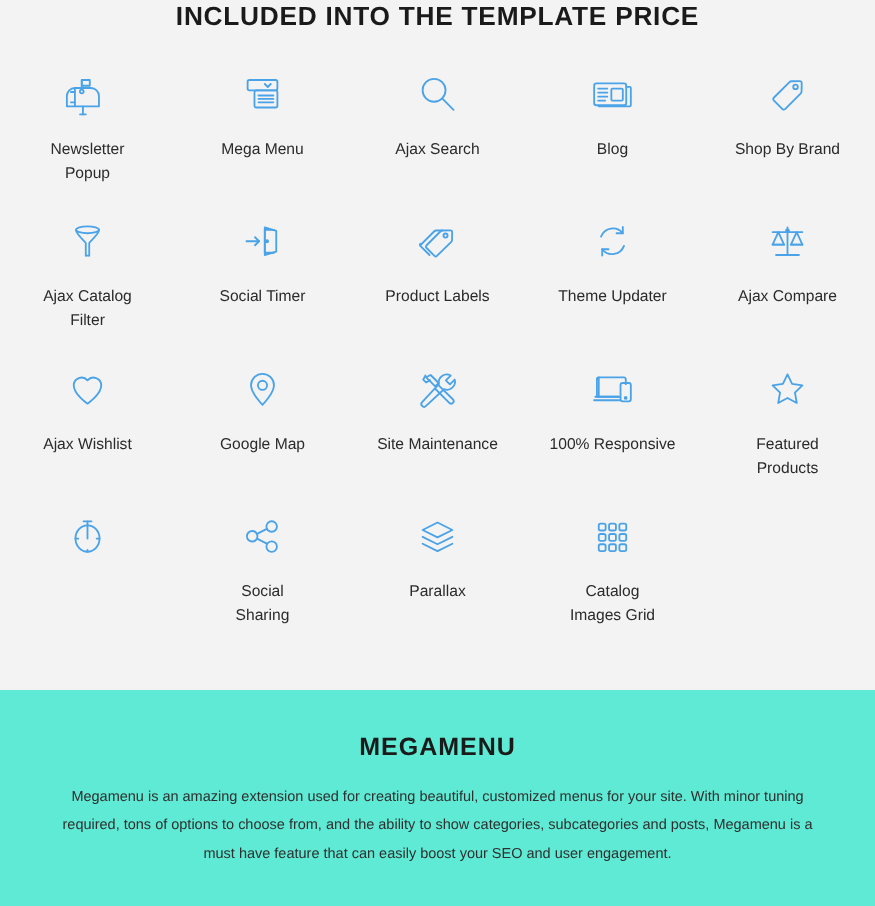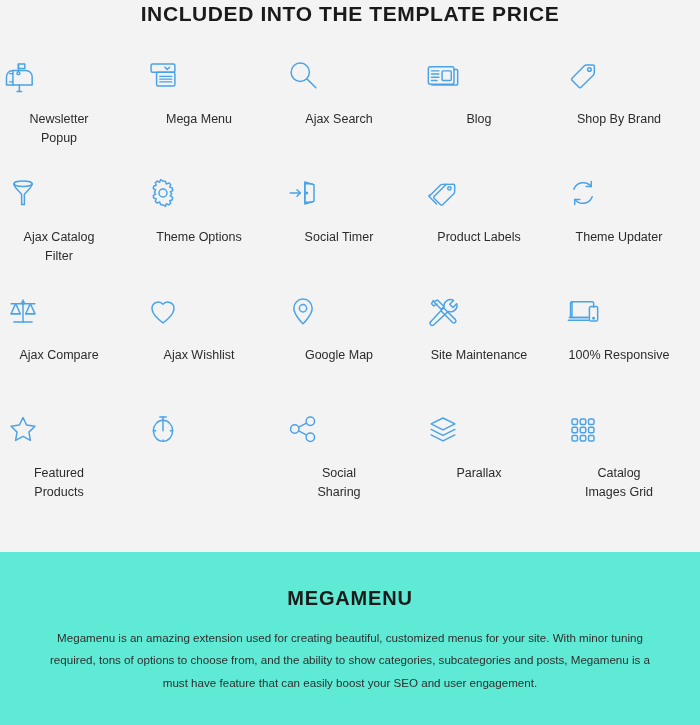--- a/index.html
+++ b/index.html
@@ -44,20 +44,21 @@
     width: 700px;
     display: grid;
     grid-template-columns: repeat(5, 1fr);
     grid-auto-rows: 118px;
     row-gap: 0px;
   }
 
   .feature-cell {
     display: flex;
     flex-direction: column;
+    align-items: center;
     justify-content: flex-start;
     padding-top: 12px;
     box-sizing: border-box;
   }
 
   .feature-icon {
     width: 46px;
     height: 46px;
     display: flex;
     align-items: center;
@@ -185,29 +186,20 @@
             <path d="M34 14c0 4-6 8-8.5 11.5v11"></path>
             <path d="M22.5 36.5h3"></path>
           </svg>
         </div>
         <div class="feature-label">Ajax Catalog
 Filter</div>
       </div>
       <div class="feature-cell">
         <div class="feature-icon">
           <svg viewBox="0 0 48 48" fill="none" stroke="#4aa3e8" stroke-width="1.6" stroke-linecap="round" stroke-linejoin="round">
-            <path d="M24 11l2.7.4.9 2.9 2.7-1.3 2.1 1.8-1 2.8 2.8 1 .4 2.7-2.6 1.4 1.5 2.3-1.5 2.3 2.6 1.4-.4 2.7-2.8 1 1 2.8-2.1 1.8-2.7-1.3-.9 2.9L24 37l-2.7-.4-.9-2.9-2.7 1.3-2.1-1.8 1-2.8-2.8-1-.4-2.7 2.6-1.4-1.5-2.3 1.5-2.3-2.6-1.4.4-2.7 2.8-1-1-2.8 2.1-1.8 2.7 1.3.9-2.9z"></path>
-            <circle cx="24" cy="24" r="4.4"></circle>
-          </svg>
-        </div>
-        <div class="feature-label">Theme Options</div>
-      </div>
-      <div class="feature-cell">
-        <div class="feature-icon">
-          <svg viewBox="0 0 48 48" fill="none" stroke="#4aa3e8" stroke-width="1.6" stroke-linecap="round" stroke-linejoin="round">
             <path d="M26 12l10 3v18l-10 3z"></path>
             <path d="M26 14h8"></path>
             <path d="M26 34h8"></path>
             <path d="M26 14v20"></path>
             <path d="M10 24h11"></path>
             <path d="M17.5 20.5L21 24l-3.5 3.5"></path>
             <circle cx="28" cy="24" r="0.9" fill="#4aa3e8"></circle>
           </svg>
         </div>
         <div class="feature-label">Social Timer</div>

